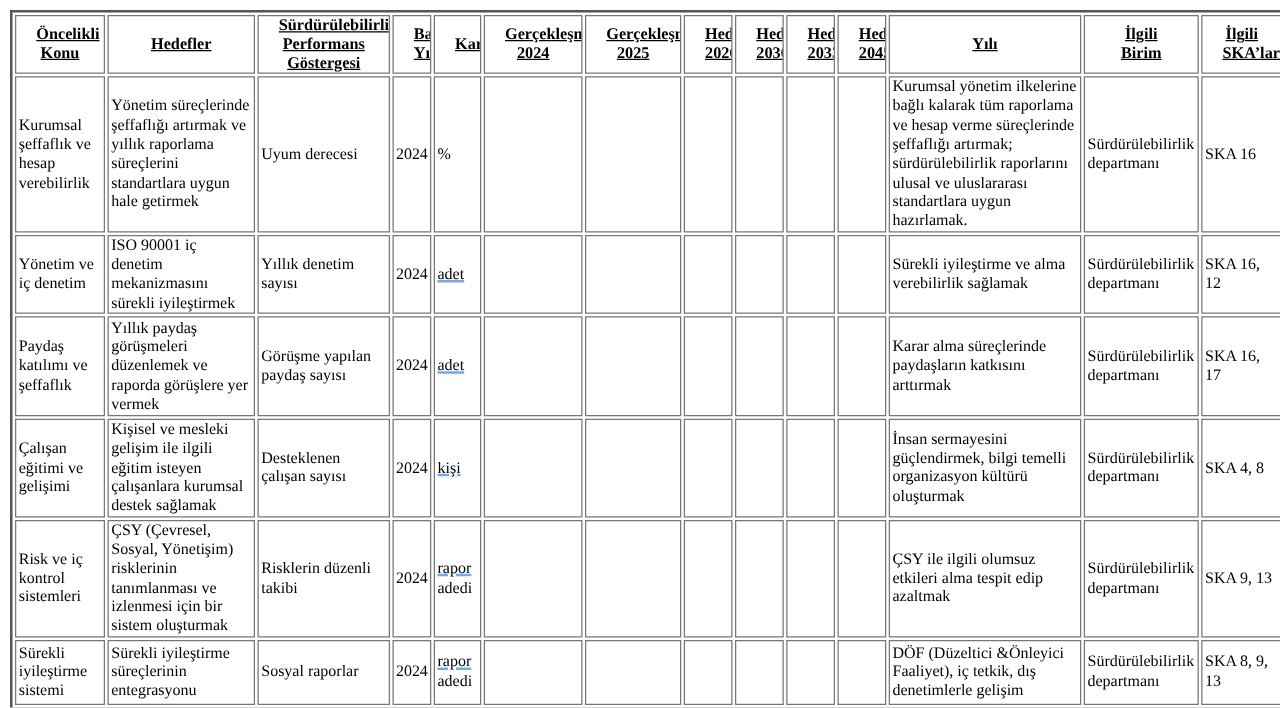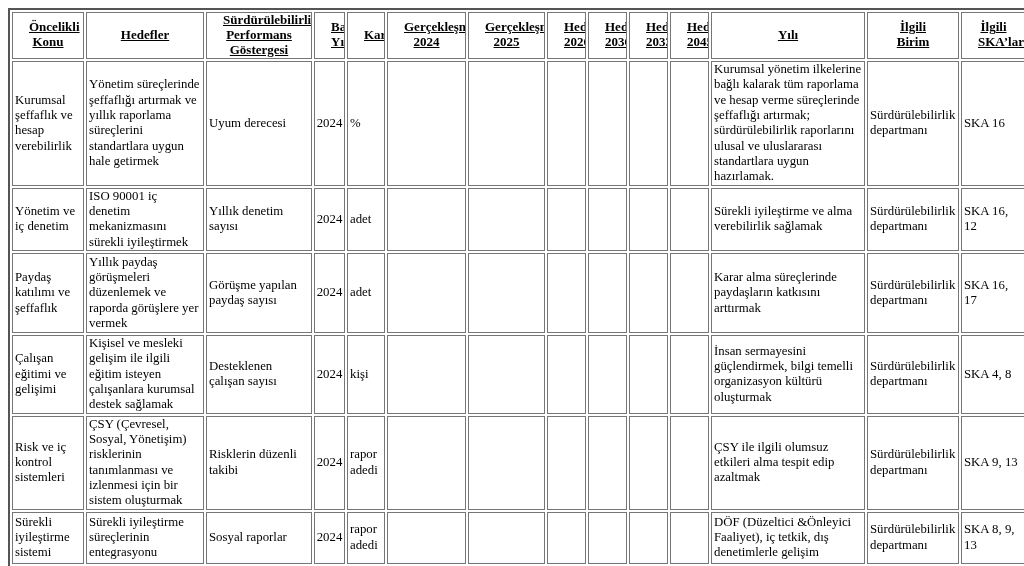--- a/index.html
+++ b/index.html
@@ -68,20 +68,21 @@
   col.c7  { width: 77px; }
   col.c8  { width: 39px; }
   col.c9  { width: 39px; }
   col.c10 { width: 39px; }
   col.c11 { width: 39px; }
   col.c12 { width: 154px; }
   col.c13 { width: 92px; }
   col.c14 { width: 65px; }
   
   .u {
+    text-decoration: underline;
     text-decoration-color: #7da7d9;
     text-decoration-thickness: 2px;
   }
 </style>
 </head>
 <body>
 
 <div class="table-wrap">
   <table class="perf-table">
     <colgroup>

